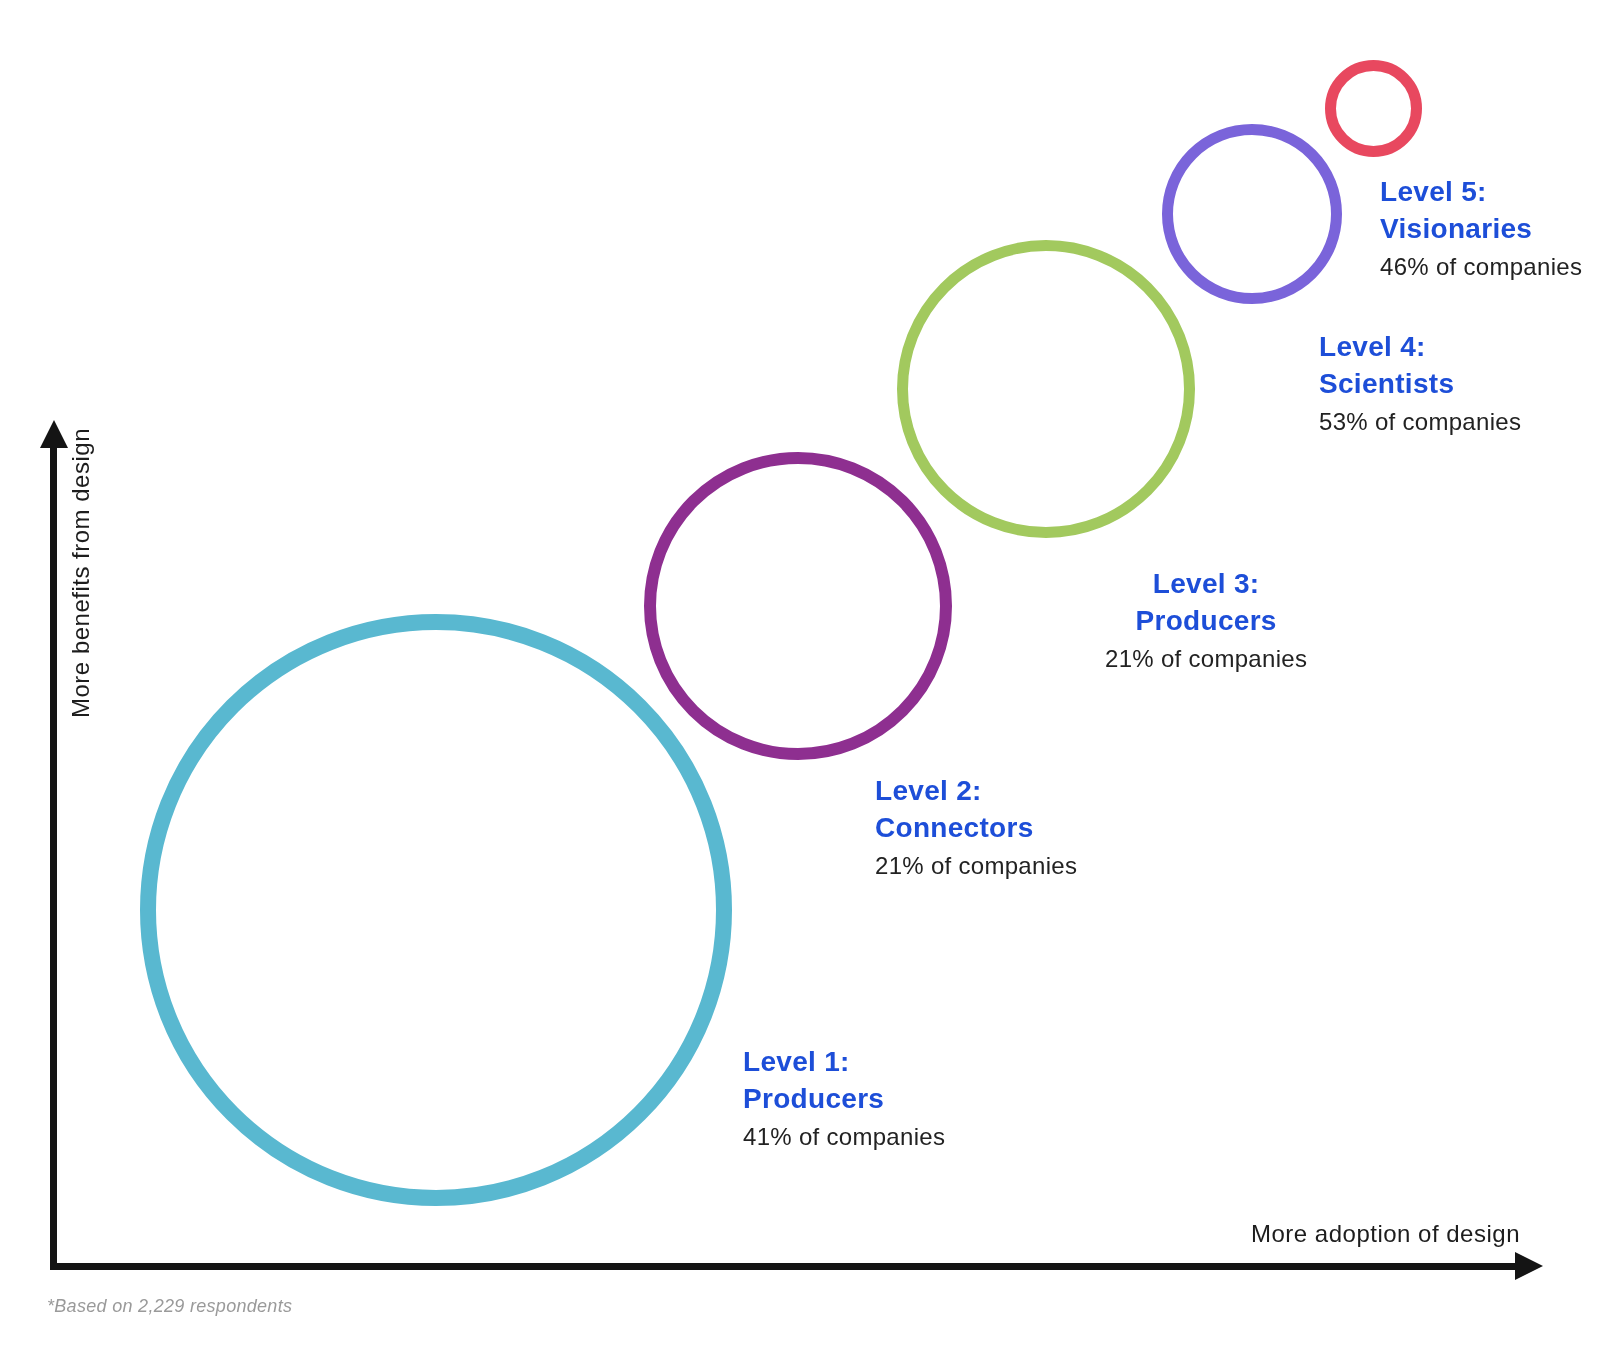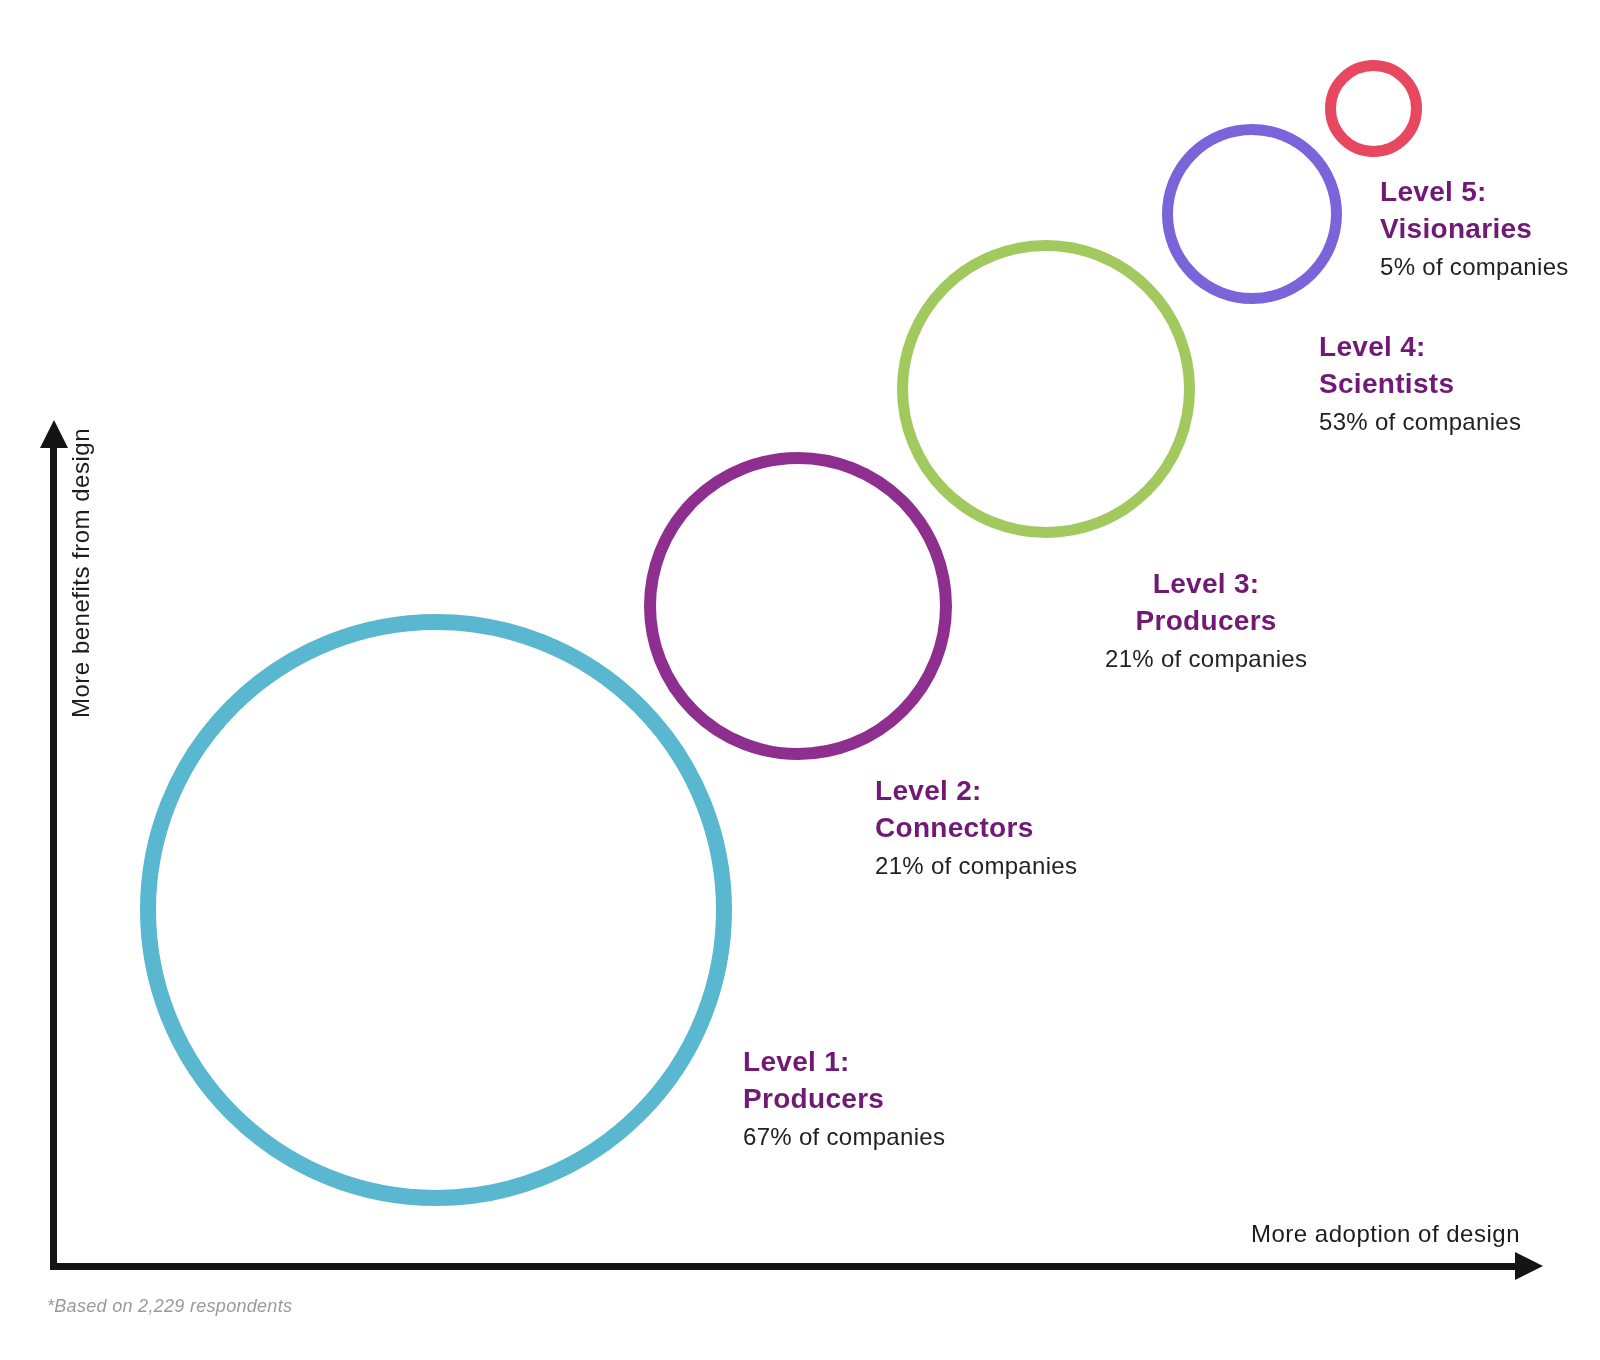--- a/index.html
+++ b/index.html
@@ -94,21 +94,21 @@
   }
   .bubble-label {
     position: absolute;
     white-space: nowrap;
   }
   .bubble-title {
     font-size: 28px;
     font-weight: 700;
     line-height: 37px;
     letter-spacing: 0.3px;
-    color: #701a75;
+    color: #1d4ed8;
   }
   .bubble-share {
     margin-top: 6px;
     font-size: 24px;
     font-weight: 400;
     line-height: 28px;
     letter-spacing: 0.3px;
     color: #222222;
   }
 </style>
@@ -117,21 +117,21 @@
 
 <div class="canvas">
 
   <div>
       <div class="bubble" style="left: 140px; top: 614px; width: 592px; height: 592px; border-width: 16px; border-color: rgb(89, 184, 208);"></div>
       <div class="bubble-label" style="left: 743px; top: 1043px;">
         <div class="bubble-title">
           <div>Level 1:</div>
           <div>Producers</div>
         </div>
-        <div class="bubble-share">67% of companies</div>
+        <div class="bubble-share">41% of companies</div>
       </div>
       <div class="bubble" style="left: 644px; top: 452px; width: 308px; height: 308px; border-width: 12px; border-color: rgb(142, 47, 144);"></div>
       <div class="bubble-label" style="left: 875px; top: 772px;">
         <div class="bubble-title">
           <div>Level 2:</div>
           <div>Connectors</div>
         </div>
         <div class="bubble-share">21% of companies</div>
       </div>
       <div class="bubble" style="left: 897px; top: 240px; width: 298px; height: 298px; border-width: 11px; border-color: rgb(162, 201, 94);"></div>
@@ -149,21 +149,21 @@
           <div>Scientists</div>
         </div>
         <div class="bubble-share">53% of companies</div>
       </div>
       <div class="bubble" style="left: 1324.5px; top: 59.5px; width: 97px; height: 97px; border-width: 11px; border-color: rgb(232, 72, 95);"></div>
       <div class="bubble-label" style="left: 1380px; top: 173px;">
         <div class="bubble-title">
           <div>Level 5:</div>
           <div>Visionaries</div>
         </div>
-        <div class="bubble-share">5% of companies</div>
+        <div class="bubble-share">46% of companies</div>
       </div>
     </div>
 
   <div class="y-axis-line"></div>
   <div class="y-axis-arrowhead"></div>
   <div class="x-axis-line"></div>
   <div class="x-axis-arrowhead"></div>
 
   <div class="y-axis-label">More benefits from design</div>
   <div class="x-axis-label">More adoption of design</div>

